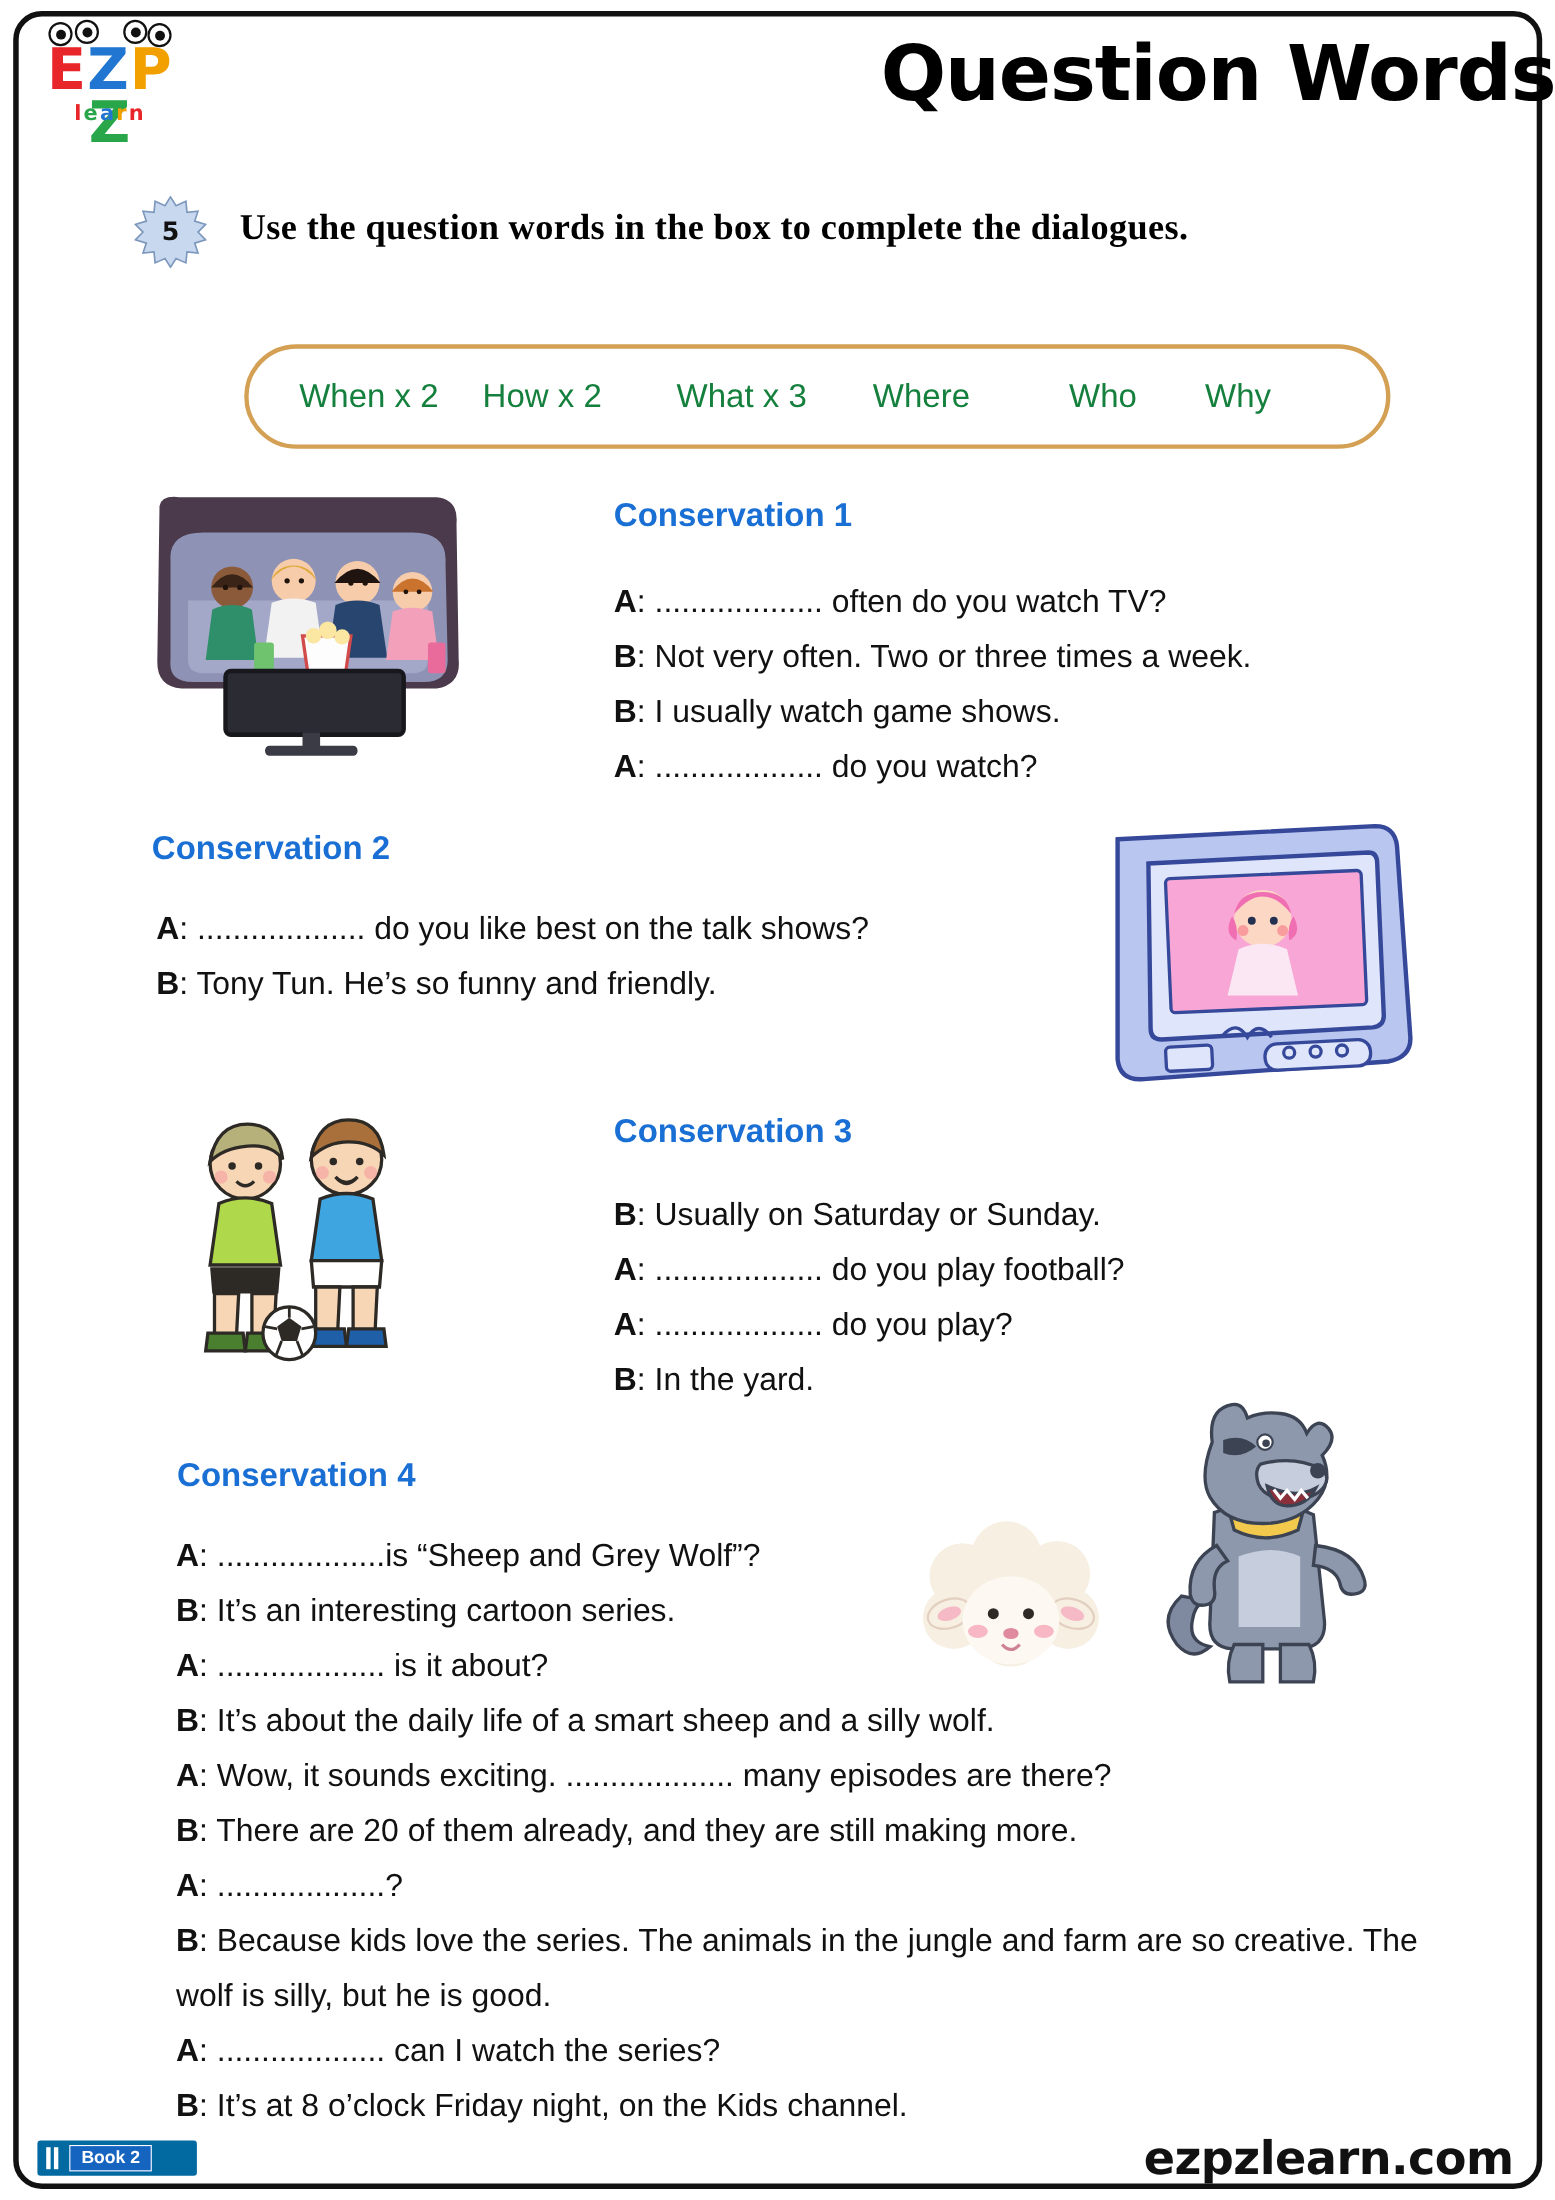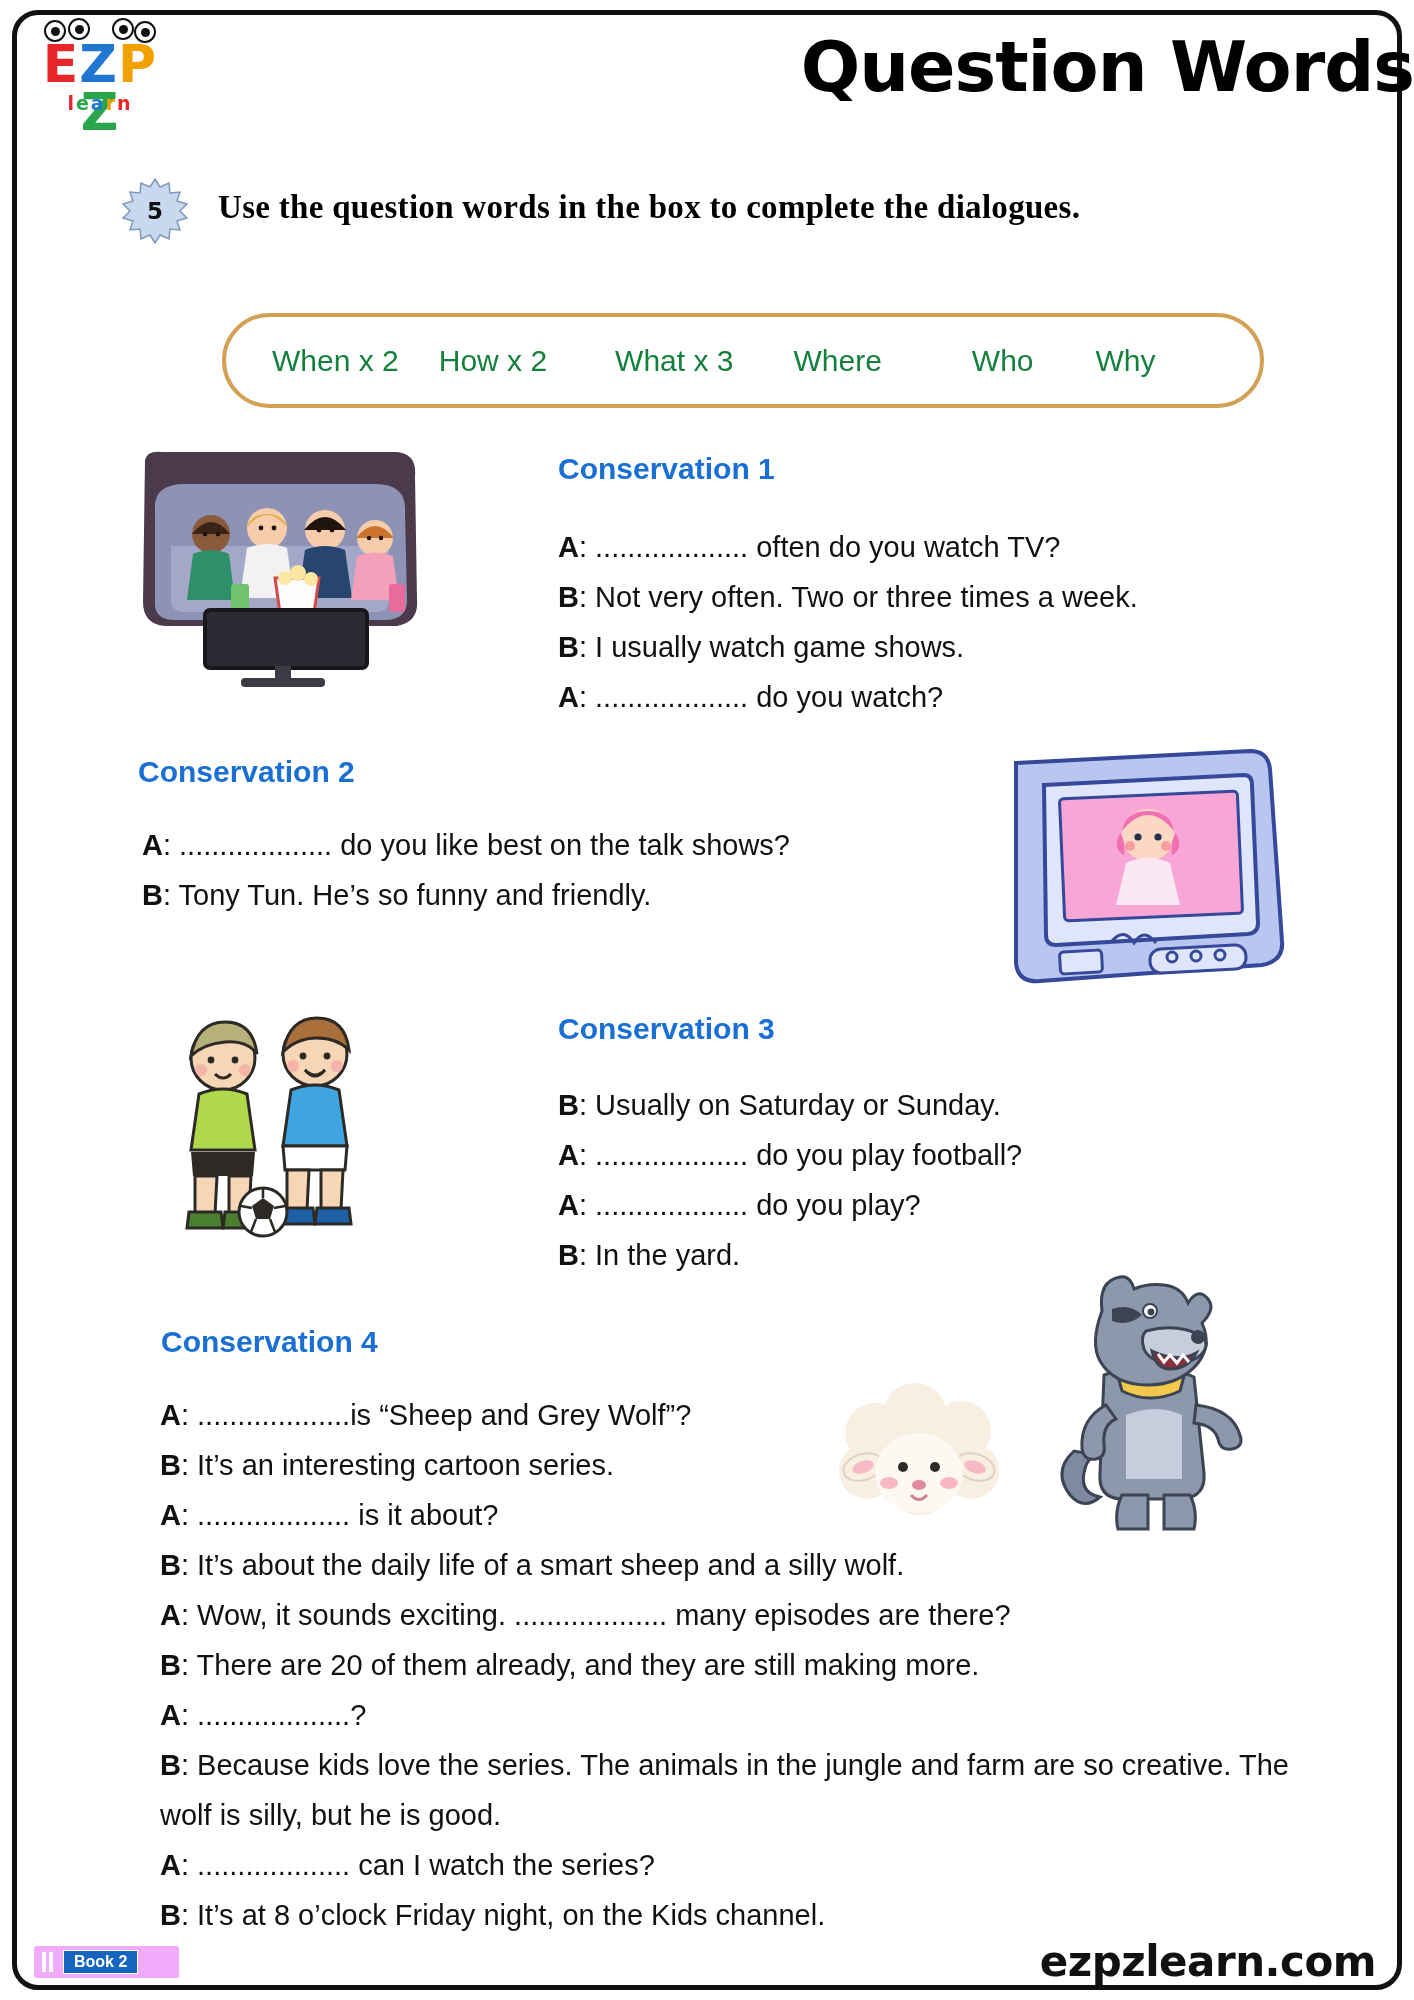--- a/index.html
+++ b/index.html
@@ -223,21 +223,21 @@
   
   .wolf { left: 1050px; top: 1255px; width: 215px; height: 290px; }
 
   
   .book-badge {
     position: absolute;
     left: 34px;
     bottom: 22px;
     width: 145px;
     height: 32px;
-    background: #f0abfc;
+    background: #0369a1;
     border-radius: 3px;
     display: flex;
     align-items: center;
   }
   .book-badge .bars {
     display: flex;
     gap: 3px;
     margin-left: 8px;
   }
   .book-badge .bars i {

